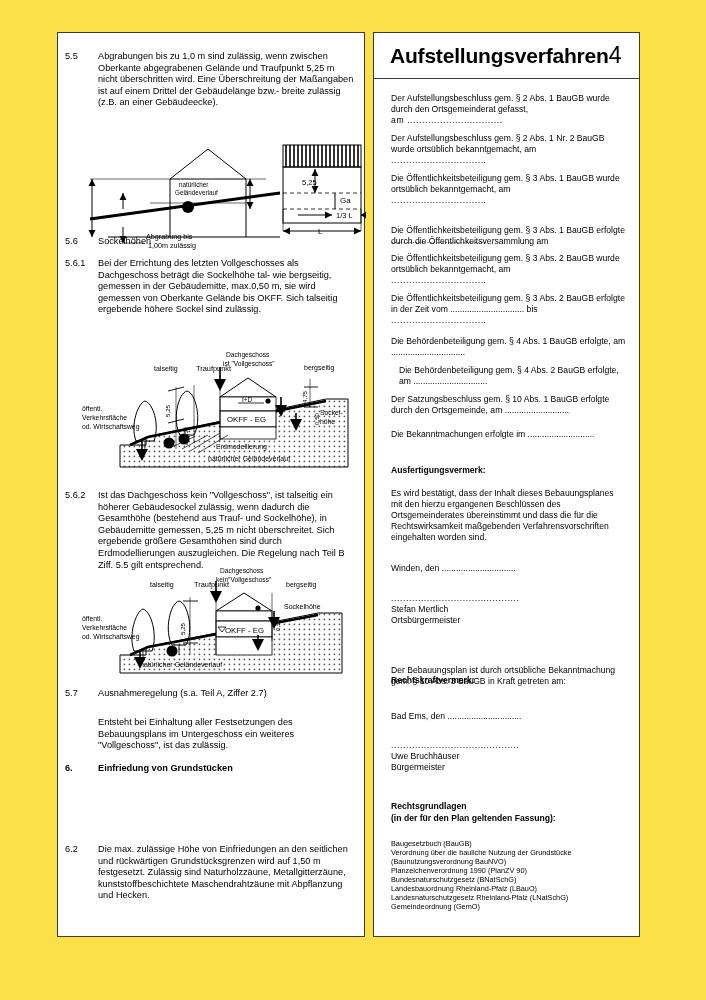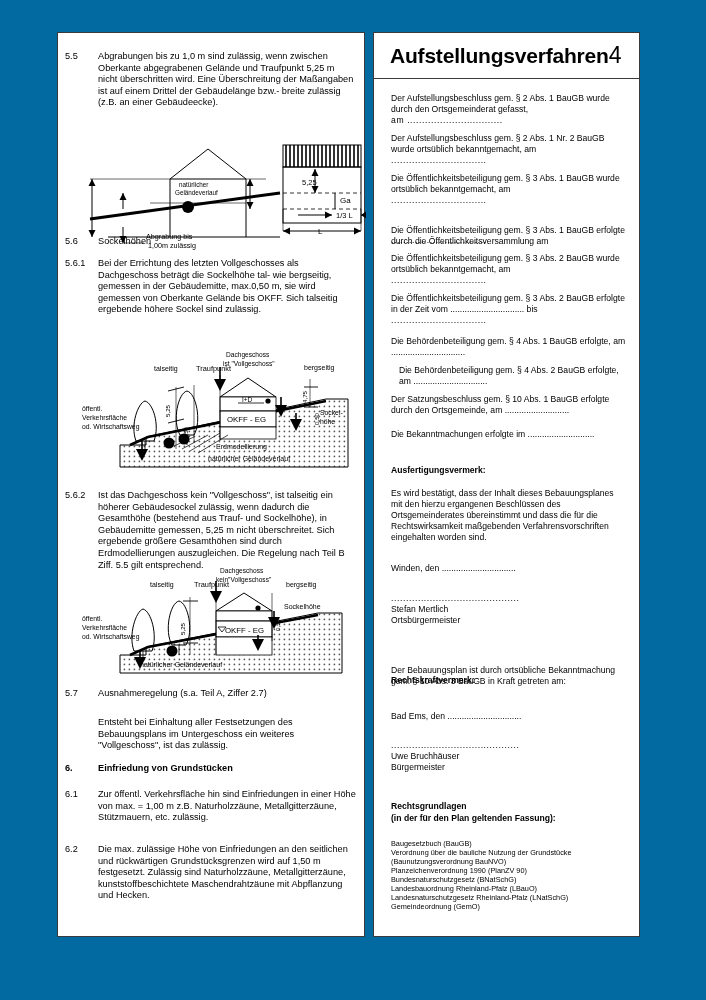--- a/index.html
+++ b/index.html
@@ -11,21 +11,21 @@
     width: 706px;
     height: 1000px;
     position: relative;
     font-family: "Liberation Sans", sans-serif;
     color: #000000;
     overflow: hidden;
   }
   .page {
     position: absolute;
     inset: 0;
-    background: #0369a1;
+    background: #fde047;
   }
 
   
   .col {
     position: absolute;
     border: 1px solid #3a3a3a;
     background: #ffffff;
     box-sizing: border-box;
   }
   .col-left  { left: 57px;  top: 32px; width: 308px; height: 905px; }
@@ -340,24 +340,20 @@
     <div class="clause" style="left:0; top:684px; width:308px;">
       <div class="num"></div>
       <div class="body">Entsteht bei Einhaltung aller Festsetzungen des Bebauungsplans im Untergeschoss ein weiteres "Vollgeschoss", ist das zulässig.</div>
     </div>
 
     <div class="clause bold" style="left:0; top:730px; width:308px;">
       <div class="num">6.</div>
       <div class="body">Einfriedung von Grundstücken</div>
     </div>
 
-    <div class="clause" style="left:0; top:756px; width:308px;">
-      <div class="num">6.1</div>
-      <div class="body">Zur öffentl. Verkehrsfläche hin sind Einfriedungen in einer Höhe von  max. = 1,00 m  z.B. Naturholzzäune, Metallgitterzäune, Stützmauern, etc. zulässig.</div>
-    </div>
 
     <div class="clause" style="left:0; top:811px; width:308px;">
       <div class="num">6.2</div>
       <div class="body">Die max. zulässige Höhe von Einfriedungen an den seitlichen und rückwärtigen Grundstücksgrenzen wird auf 1,50 m festgesetzt. Zulässig sind Naturholzzäune, Metallgitterzäune, kunststoffbeschichtete Maschendrahtzäune mit Abpflanzung und Hecken.</div>
     </div>
 
   </div>
 
   <div class="col col-right">
 

